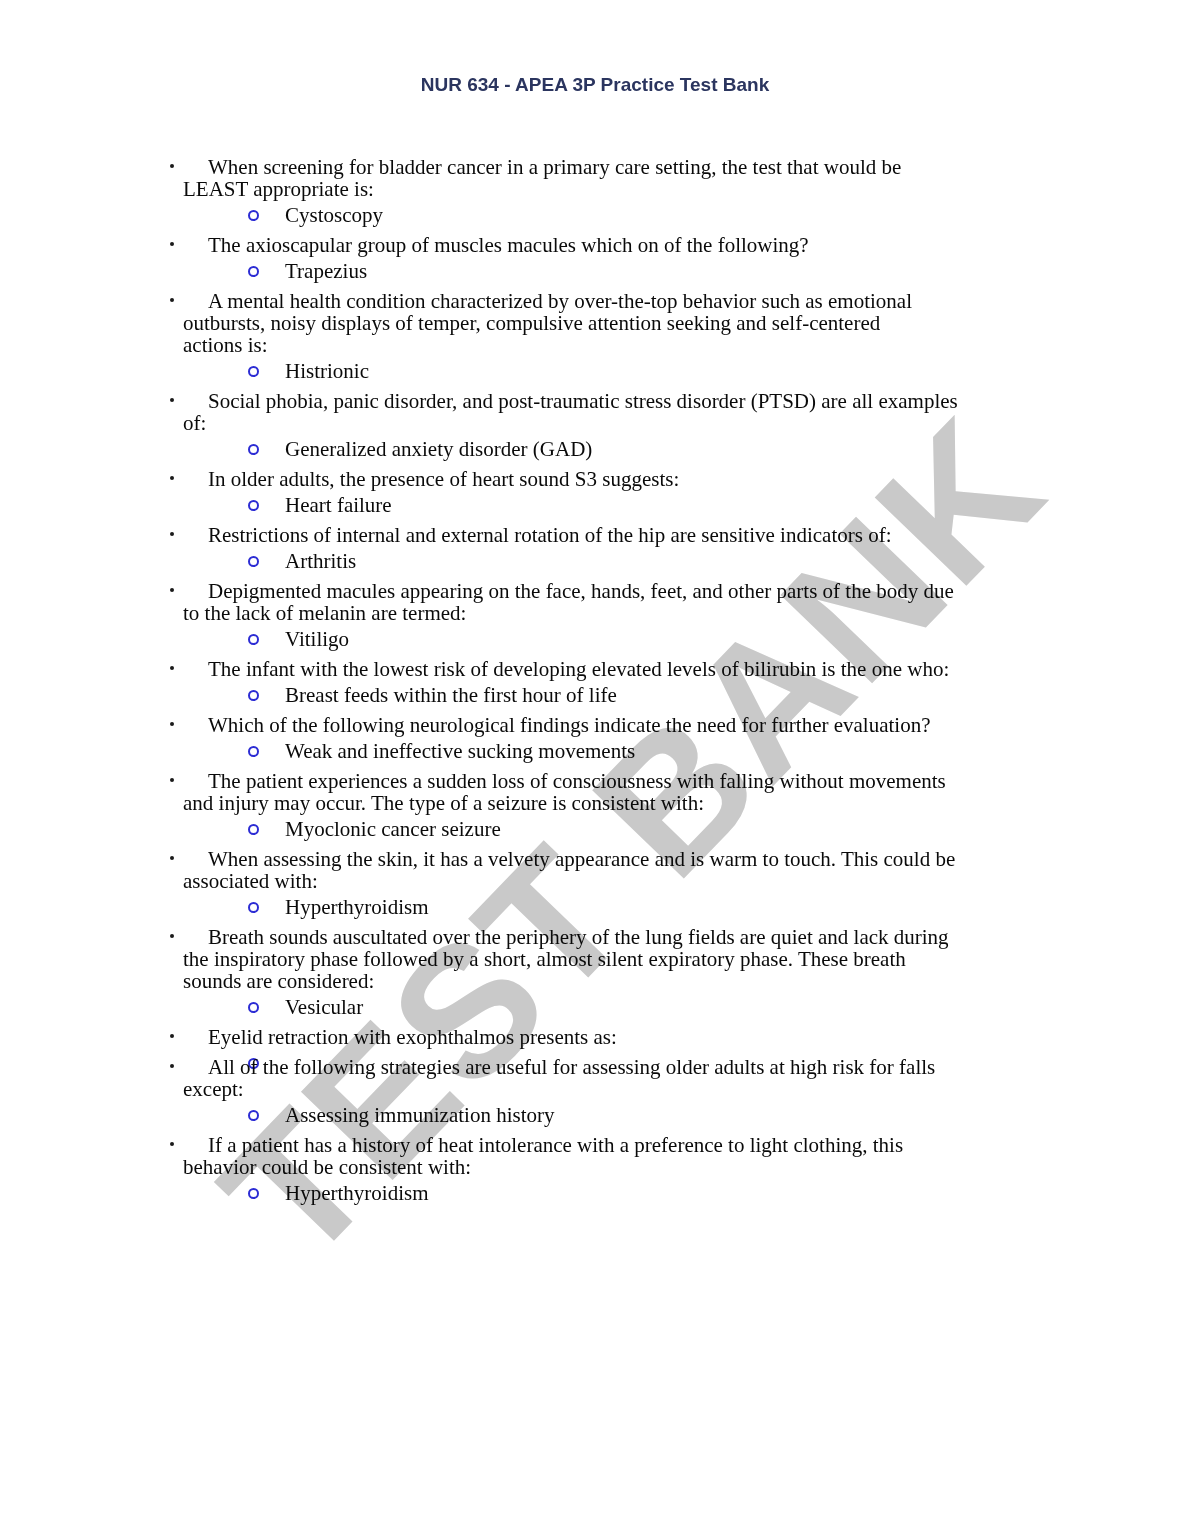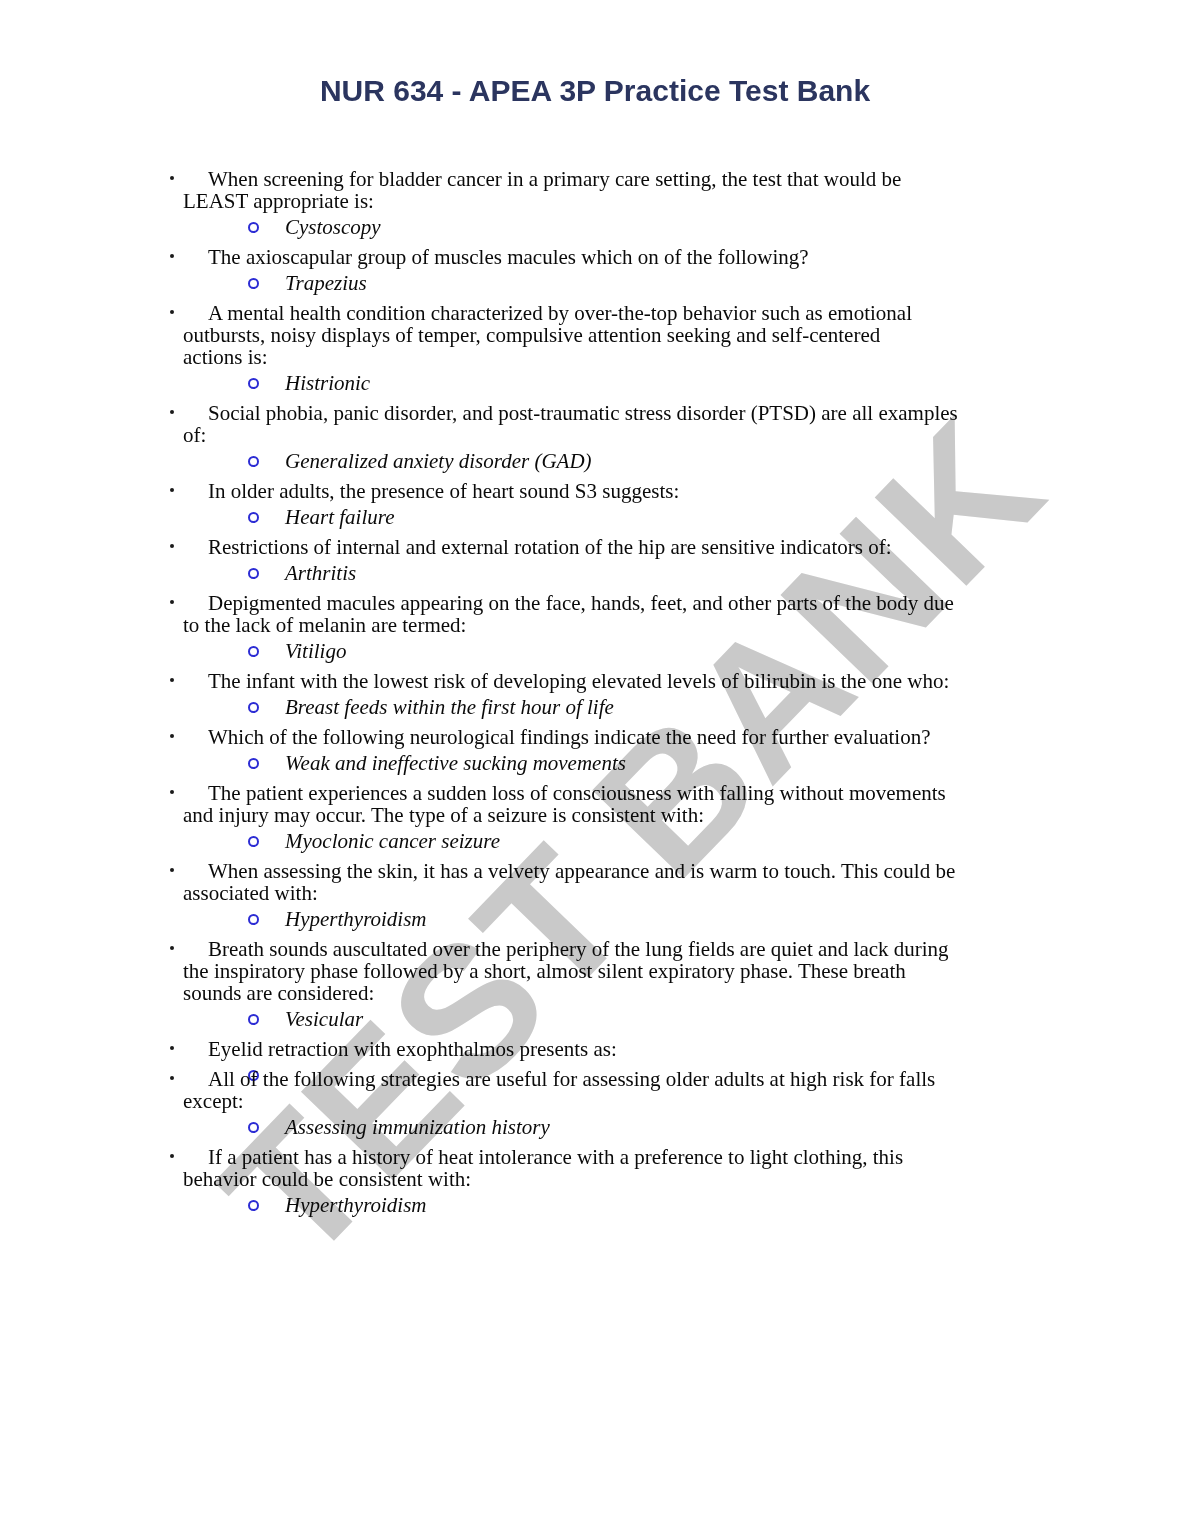--- a/index.html
+++ b/index.html
@@ -31,21 +31,21 @@
 
   
   .page-title {
     position: relative;
     z-index: 1;
     margin: 0;
     padding-top: 74px;
     text-align: center;
     font-family: "Liberation Sans", sans-serif;
     font-weight: bold;
-    font-size: 30px;
+    font-size: 19px;
     color: #2b355f;
   }
 
   
   .content {
     position: relative;
     z-index: 1;
     margin: 60px 60px 16px 170px;
   }
   .q-item {
@@ -66,21 +66,20 @@
     background: #1a1a1a;
   }
   .q-text {
     white-space: pre-wrap;
     text-indent: 25px;
   }
   .answer {
     position: relative;
     padding-left: 102px;
     margin-top: 4px;
-    font-style: italic;
   }
   .circle {
     position: absolute;
     left: 65px;
     top: 6px;
     width: 11px;
     height: 11px;
     border: 2px solid #2c2cd4;
     border-radius: 50%;
   }

